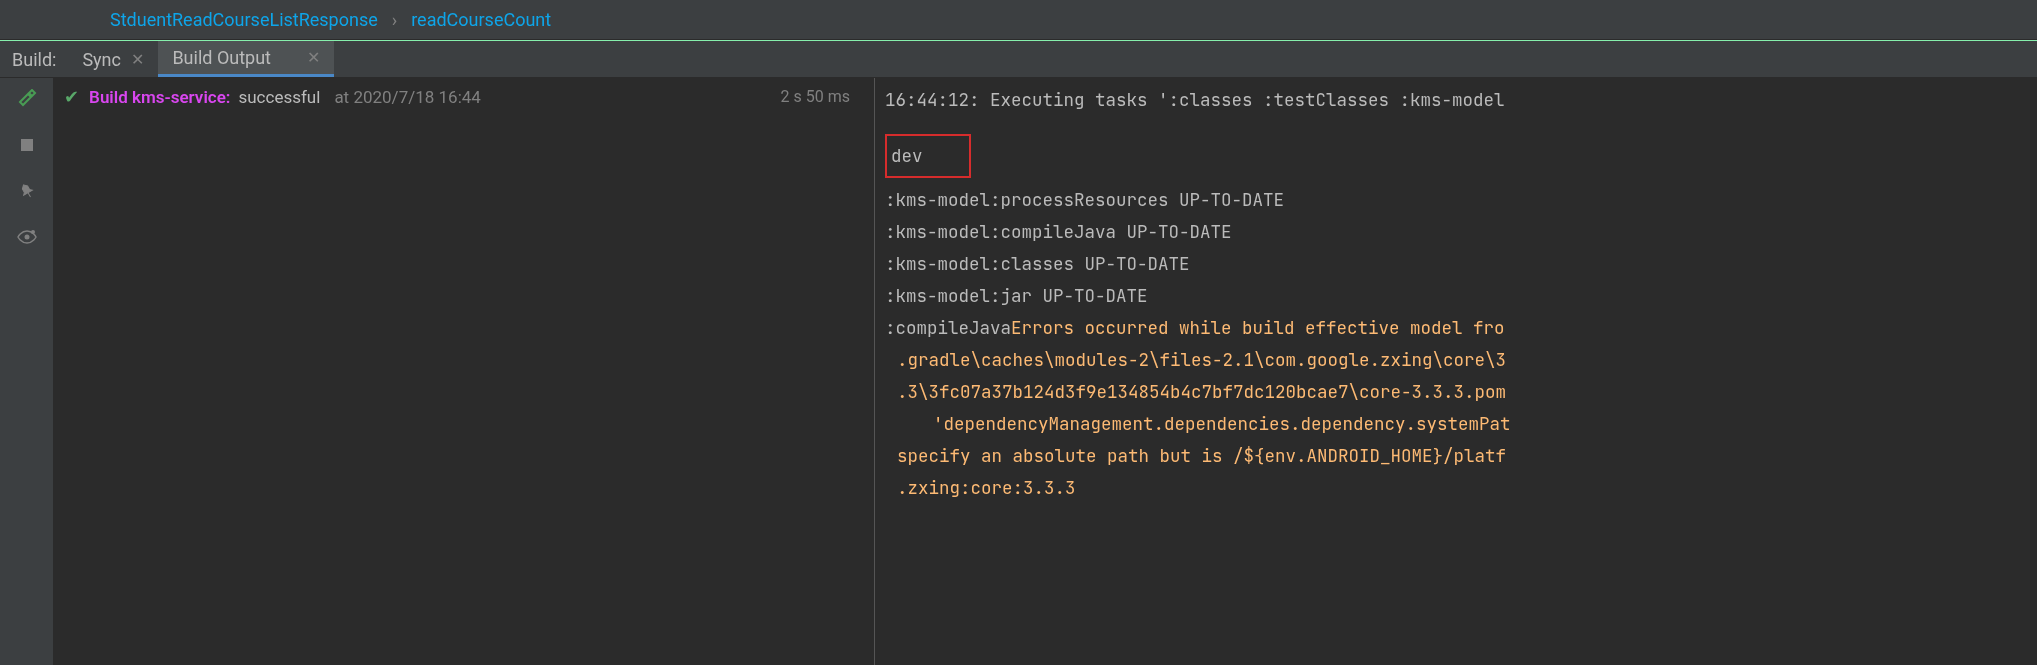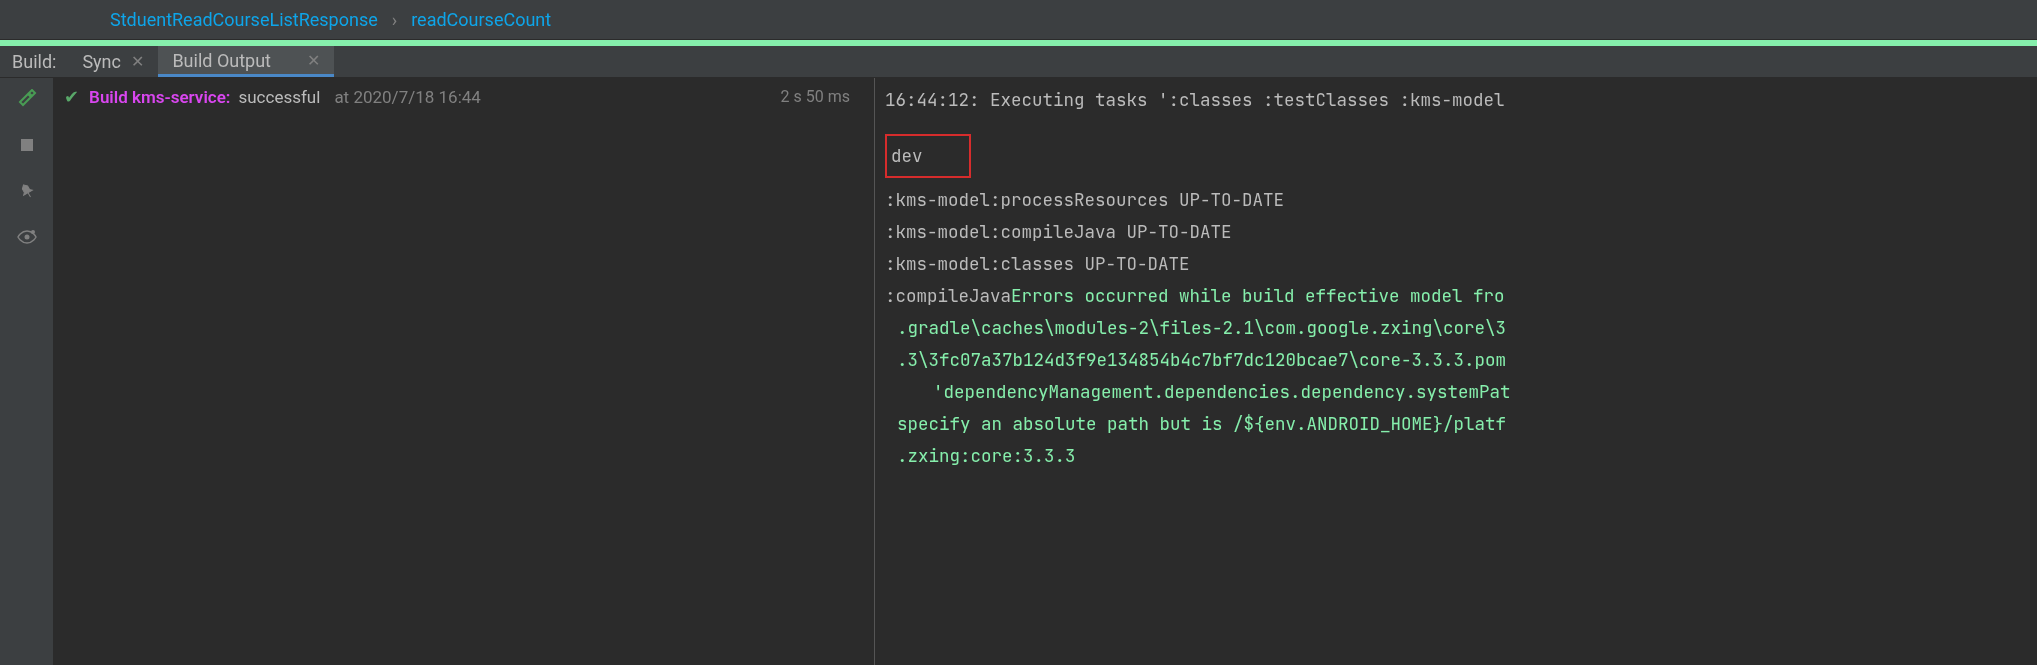--- a/index.html
+++ b/index.html
@@ -25,21 +25,21 @@
       font-size: 18px;
     }
     .breadcrumb-sep {
       color: #808080;
       margin: 0 14px;
       font-size: 18px;
     }
     .tabs-bar {
       height: 38px;
       background: #3c3f41;
-      border-top: 6px solid #86efac;
+      border-top: 1px solid #86efac;
       border-bottom: 1px solid #2b2b2b;
       display: flex;
       align-items: stretch;
     }
     .tabs-label {
       color: #bbbbbb;
       padding: 0 12px;
       display: flex;
       align-items: center;
       font-size: 18px;
@@ -129,21 +129,21 @@
       white-space: nowrap;
     }
     .console-line { white-space: nowrap; }
     .dev-box {
       border: 2px solid #d62c2c;
       display: inline-block;
       padding: 4px 46px 4px 4px;
       margin-top: 18px;
       margin-bottom: 6px;
     }
-    .err { color: #86efac; }
+    .err { color: #fdba74; }
     .indent1 { padding-left: 12px; }
     .indent2 { padding-left: 48px; }
   </style>
 </head>
 <body>
 
 <div class="breadcrumb-bar">
   <span class="breadcrumb-item">StduentReadCourseListResponse</span>
   <span class="breadcrumb-sep">›</span>
   <span class="breadcrumb-item">readCourseCount</span>
@@ -196,20 +196,21 @@
       <span class="build-duration">2 s 50 ms</span>
     </div>
   </div>
 
   <div class="right-panel">
     <div class="console-line">16:44:12: Executing tasks ':classes :testClasses :kms-model</div>
     <div><span class="dev-box">dev</span></div>
     <div class="console-line">:kms-model:processResources UP-TO-DATE</div>
     <div class="console-line">:kms-model:compileJava UP-TO-DATE</div>
     <div class="console-line">:kms-model:classes UP-TO-DATE</div>
+    <div class="console-line">:kms-model:jar UP-TO-DATE</div>
     <div class="console-line"><span>:compileJava</span><span class="err">Errors occurred while build effective model fro</span></div>
     <div class="console-line err indent1">.gradle\caches\modules-2\files-2.1\com.google.zxing\core\3</div>
     <div class="console-line err indent1">.3\3fc07a37b124d3f9e134854b4c7bf7dc120bcae7\core-3.3.3.pom</div>
     <div class="console-line err indent2">'dependencyManagement.dependencies.dependency.systemPat</div>
     <div class="console-line err indent1">specify an absolute path but is /${env.ANDROID_HOME}/platf</div>
     <div class="console-line err indent1">.zxing:core:3.3.3</div>
   </div>
 </div>
 
 </body></html>

